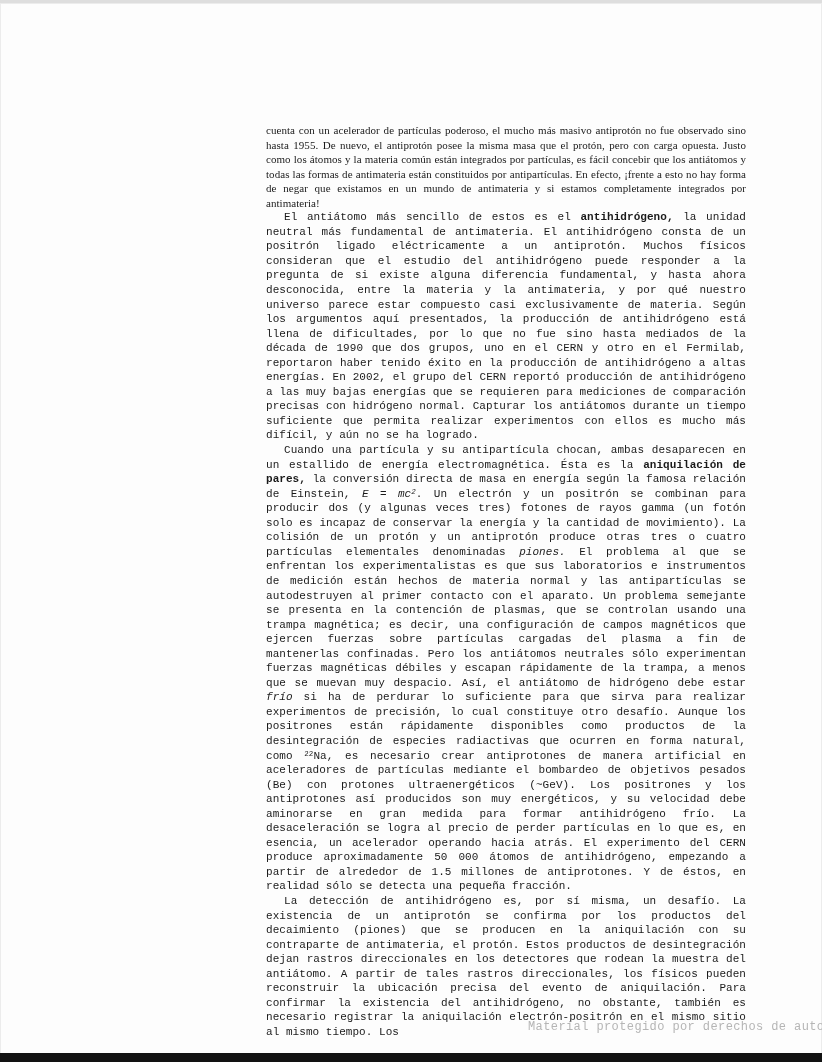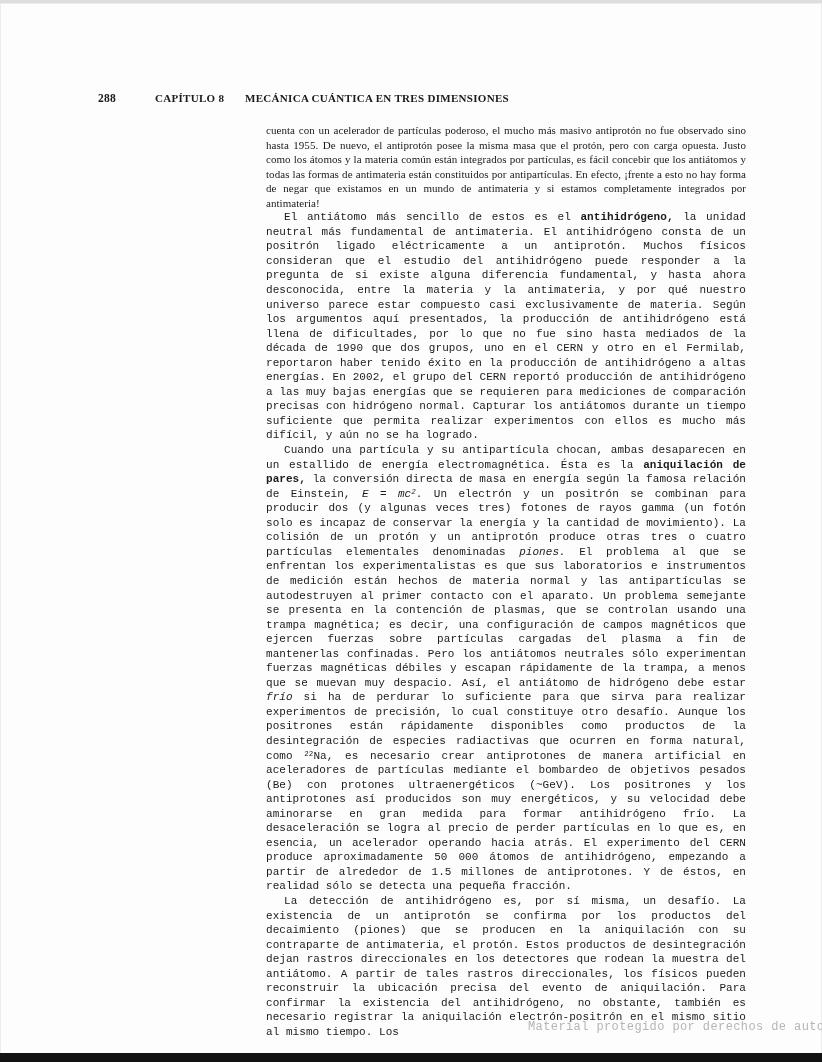--- a/index.html
+++ b/index.html
@@ -73,25 +73,20 @@
     width: 100%;
     height: 9px;
     background: #121212;
   }
 </style>
 </head>
 <body>
 
 <div class="page">
 
-  <div class="page-header">
-    <span class="page-number">288</span>
-    <span class="chapter-label">CAPÍTULO 8</span>
-    <span class="chapter-title">MECÁNICA CUÁNTICA EN TRES DIMENSIONES</span>
-  </div>
 
   <div class="body-text">
       <p class=""><span>cuenta con un acelerador de partículas poderoso, el mucho más masivo antiprotón no fue observado sino hasta 1955. De nuevo, el antiprotón posee la misma masa que el protón, pero con carga opuesta. Justo como los átomos y la materia común están integrados por partículas, es fácil concebir que los antiátomos y todas las formas de antimateria están constituidos por antipartículas. En efecto, ¡frente a esto no hay forma de negar que existamos en un mundo de antimateria y si estamos completamente integrados por antimateria!</span></p>
       <p class="indent"><span>El antiátomo más sencillo de estos es el </span><b>antihidrógeno,</b><span> la unidad neutral más fundamental de antimateria. El antihidrógeno consta de un positrón ligado eléctricamente a un antiprotón. Muchos físicos consideran que el estudio del antihidrógeno puede responder a la pregunta de si existe alguna diferencia fundamental, y hasta ahora desconocida, entre la materia y la antimateria, y por qué nuestro universo parece estar compuesto casi exclusivamente de materia. Según los argumentos aquí presentados, la producción de antihidrógeno está llena de dificultades, por lo que no fue sino hasta mediados de la década de 1990 que dos grupos, uno en el CERN y otro en el Fermilab, reportaron haber tenido éxito en la producción de antihidrógeno a altas energías. En 2002, el grupo del CERN reportó producción de antihidrógeno a las muy bajas energías que se requieren para mediciones de comparación precisas con hidrógeno normal. Capturar los antiátomos durante un tiempo suficiente que permita realizar experimentos con ellos es mucho más difícil, y aún no se ha logrado.</span></p>
       <p class="indent"><span>Cuando una partícula y su antipartícula chocan, ambas desaparecen en un estallido de energía electromagnética. Ésta es la </span><b>aniquilación de pares,</b><span> la conversión directa de masa en energía según la famosa relación de Einstein, </span><i>E</i><span> = </span><i>mc</i><sup class="it">2</sup><span>. Un electrón y un positrón se combinan para producir dos (y algunas veces tres) fotones de rayos gamma (un fotón solo es incapaz de conservar la energía y la cantidad de movimiento). La colisión de un protón y un antiprotón produce otras tres o cuatro partículas elementales denominadas </span><i>piones.</i><span> El problema al que se enfrentan los experimentalistas es que sus laboratorios e instrumentos de medición están hechos de materia normal y las antipartículas se autodestruyen al primer contacto con el aparato. Un problema semejante se presenta en la contención de plasmas, que se controlan usando una trampa magnética; es decir, una configuración de campos magnéticos que ejercen fuerzas sobre partículas cargadas del plasma a fin de mantenerlas confinadas. Pero los antiátomos neutrales sólo experimentan fuerzas magnéticas débiles y escapan rápidamente de la trampa, a menos que se muevan muy despacio. Así, el antiátomo de hidrógeno debe estar </span><i>frío</i><span> si ha de perdurar lo suficiente para que sirva para realizar experimentos de precisión, lo cual constituye otro desafío. Aunque los positrones están rápidamente disponibles como productos de la desintegración de especies radiactivas que ocurren en forma natural, como </span><sup>22</sup><span>Na, es necesario crear antiprotones de manera artificial en aceleradores de partículas mediante el bombardeo de objetivos pesados (Be) con protones ultraenergéticos (~GeV). Los positrones y los antiprotones así producidos son muy energéticos, y su velocidad debe aminorarse en gran medida para formar antihidrógeno frío. La desaceleración se logra al precio de perder partículas en lo que es, en esencia, un acelerador operando hacia atrás. El experimento del CERN produce aproximadamente 50 000 átomos de antihidrógeno, empezando a partir de alrededor de 1.5 millones de antiprotones. Y de éstos, en realidad sólo se detecta una pequeña fracción.</span></p>
       <p class="indent"><span>La detección de antihidrógeno es, por sí misma, un desafío. La existencia de un antiprotón se confirma por los productos del decaimiento (piones) que se producen en la aniquilación con su contraparte de antimateria, el protón. Estos productos de desintegración dejan rastros direccionales en los detectores que rodean la muestra del antiátomo. A partir de tales rastros direccionales, los físicos pueden reconstruir la ubicación precisa del evento de aniquilación. Para confirmar la existencia del antihidrógeno, no obstante, también es necesario registrar la aniquilación electrón-positrón en el mismo sitio al mismo tiempo. Los</span></p>
     </div>
 
   <div class="footer-watermark">Material protegido por derechos de autor</div>
 

